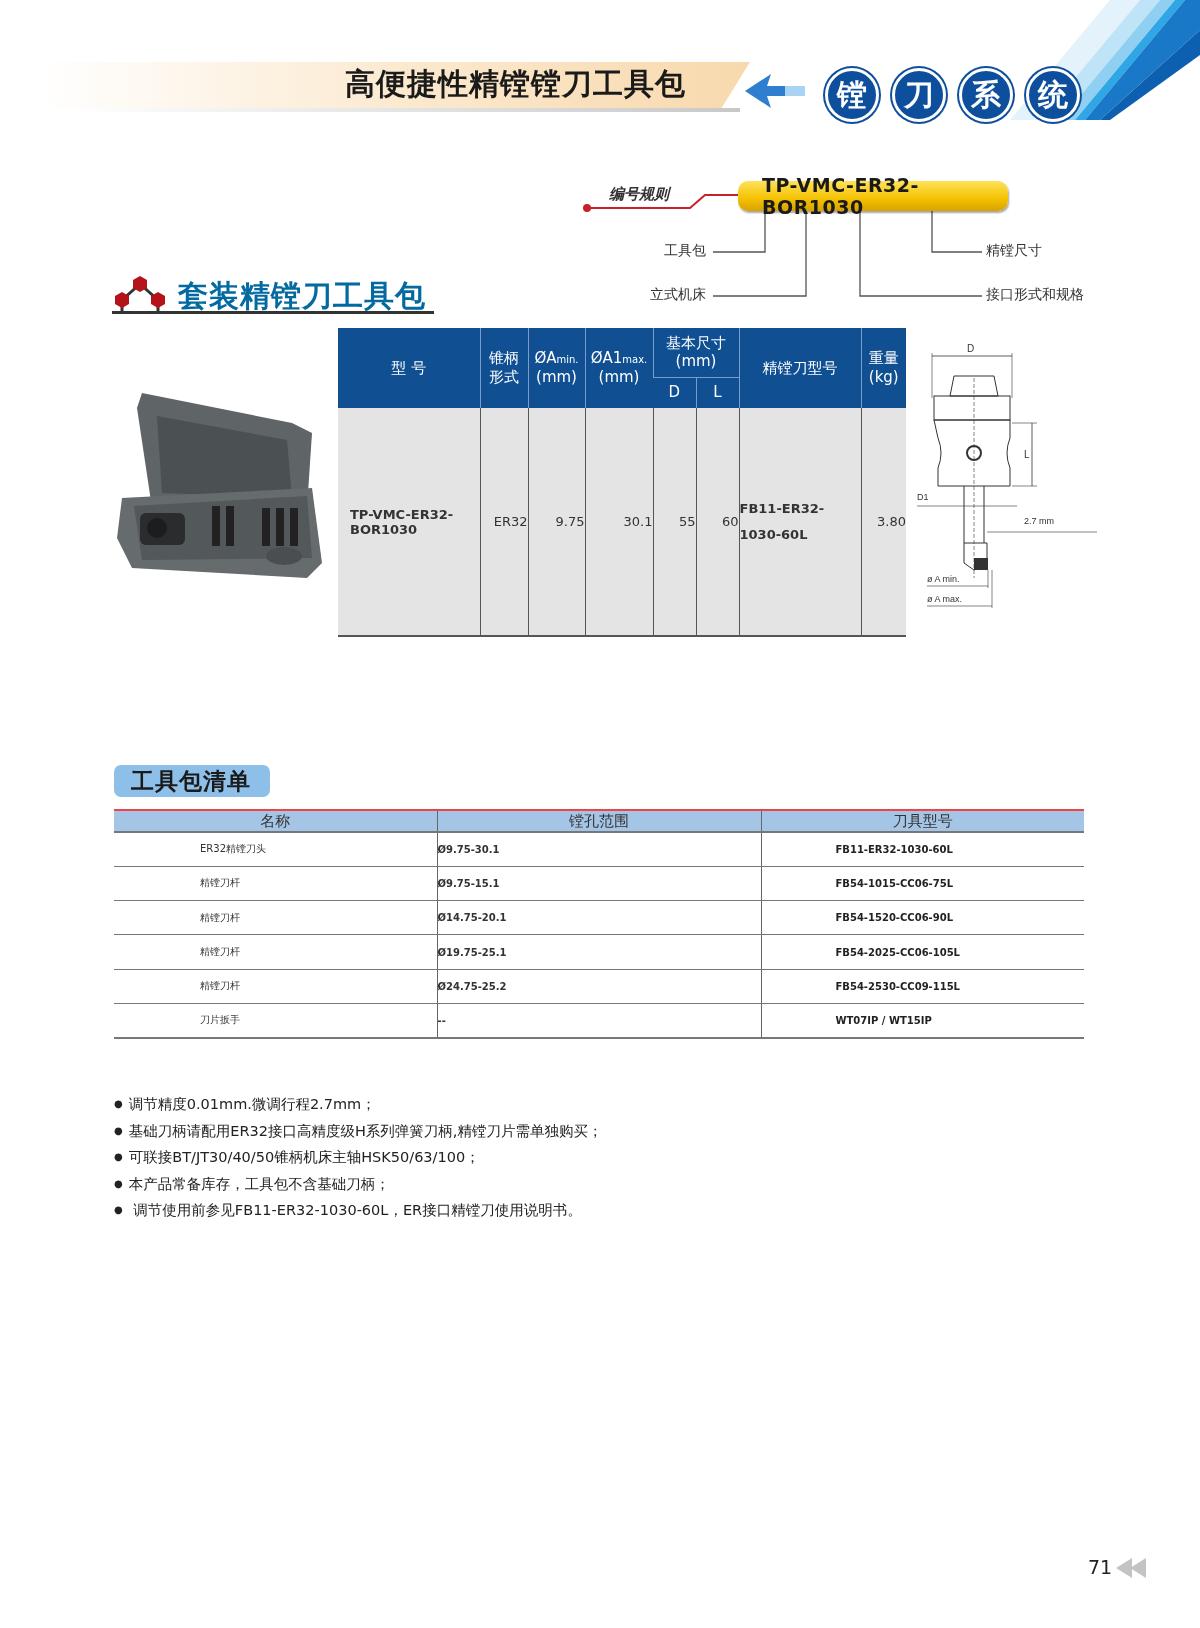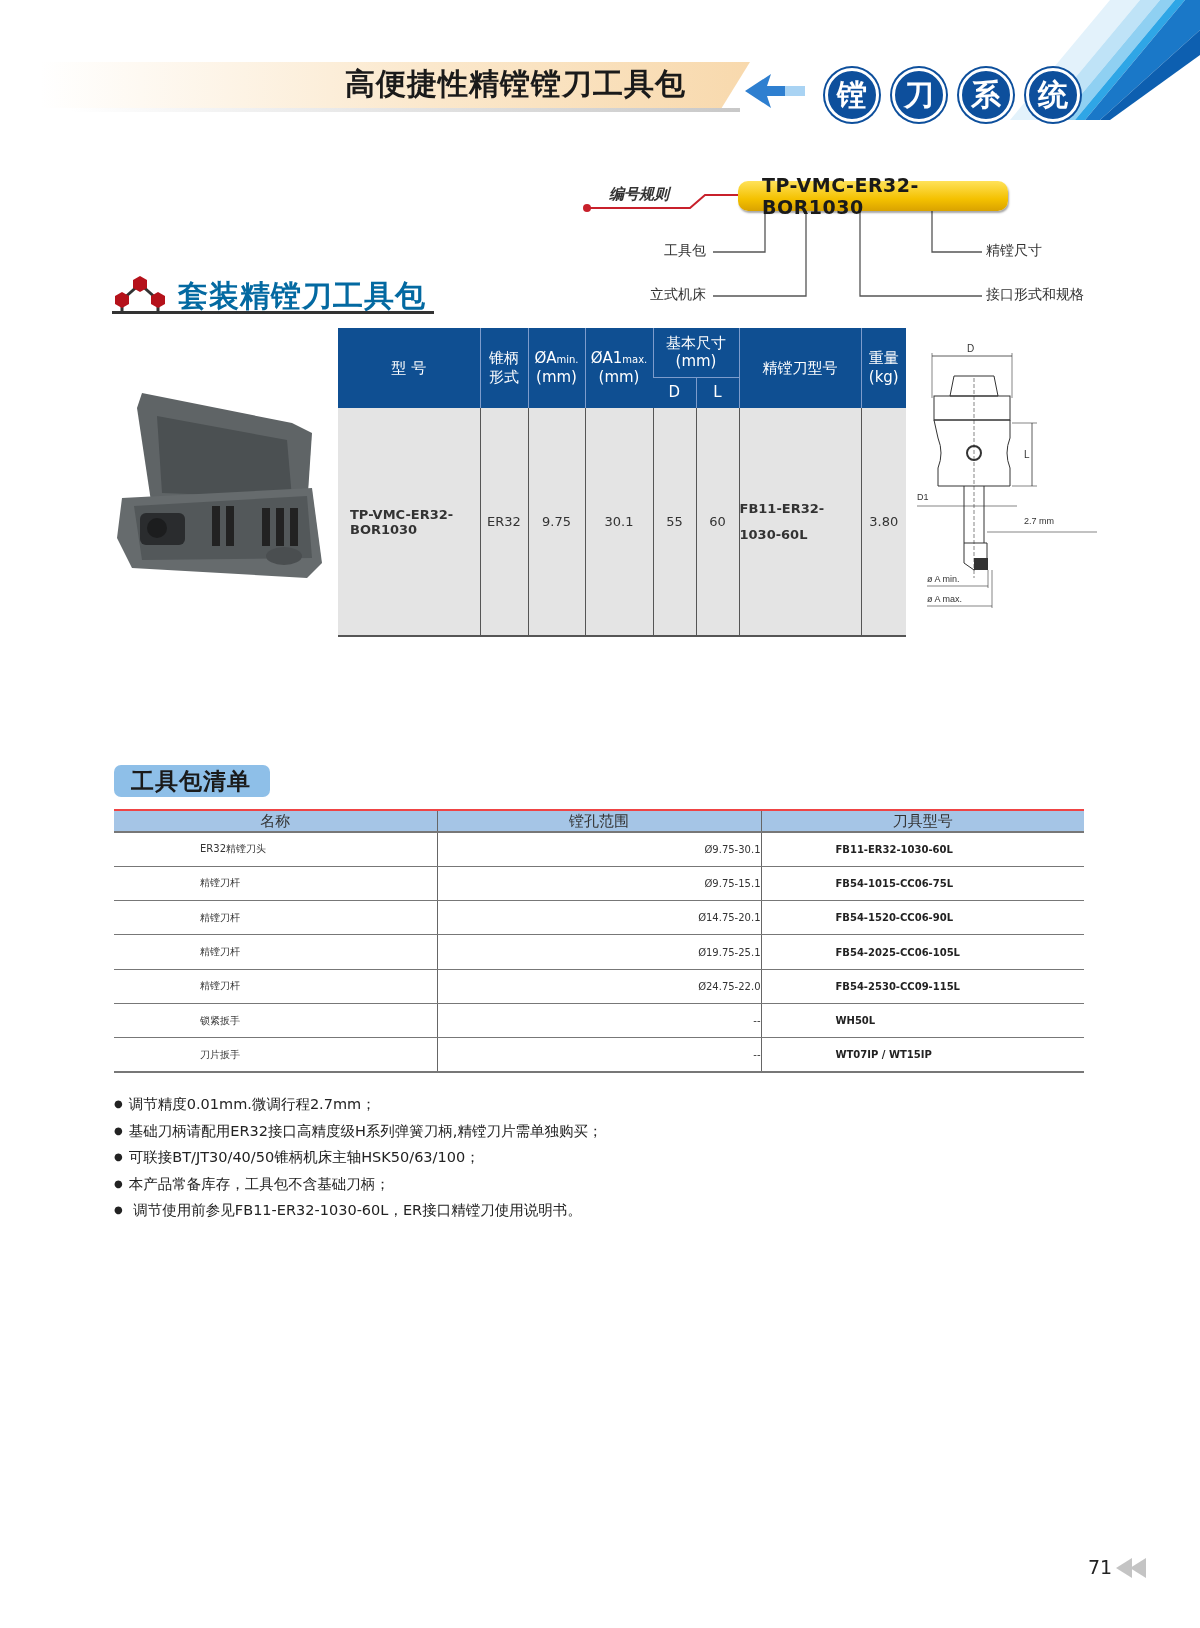--- a/index.html
+++ b/index.html
@@ -35,39 +35,39 @@
   .sec1-icon { left: 112px; top: 274px; width: 56px; height: 40px; }
 
   
   .case { left: 112px; top: 388px; width: 215px; height: 195px; }
 
   
   .spec { left: 338px; top: 328px; border-collapse: collapse; width: 568px; }
   .spec th { background: #0f4f92; color: #fff; font-weight: normal; font-size: 15px; text-align: center;
     border-left: 1px solid #7d9ccc; padding: 0; line-height: 1.25; }
   .spec th:first-child { border-left: none; }
-  .spec td { background: #e4e4e4; font-size: 13px; color: #333; text-align: center;
+  .spec td { background: #e4e4e4; font-size: 13px; color: #333; text-align: right;
     border-left: 1px solid #555; height: 228px; vertical-align: middle; }
   .spec td:first-child { border-left: none; text-align: left; padding-left: 12px; font-weight: bold; }
   .spec tr.body td { border-bottom: 2px solid #555; }
   .spec .sub th { border-top: 1px solid #7d9ccc; height: 30px; }
   .spec small { font-size: 10px; margin-top: 22px; }
 
   .diagram { left: 912px; top: 338px; width: 190px; height: 282px; }
 
   
   .sec2-pill { left: 114px; top: 765px; width: 156px; height: 32px; border-radius: 7px; background: #8ebfe8;
     font-size: 23px; font-weight: bold; color: #1a1a1a; display: flex; align-items: center; padding-left: 17px; letter-spacing: 1px; }
   .list { left: 114px; top: 809px; width: 970px; border-collapse: collapse; }
   .list th { background: #a5c5e6; font-weight: normal; font-size: 15px; color: #333; height: 22px;
     border-top: 2px solid #ef4444; border-bottom: 2px solid #777; border-left: 1px solid #666; }
   .list th:first-child { border-left: none; }
   .list td { font-size: 10px; color: #333; height: 34.3px; border-bottom: 1px solid #777; border-left: 1px solid #666; }
   .list td:first-child { border-left: none; padding-left: 86px; }
-  .list td.c2 { text-align: right; }
+  .list td.c2 { text-align: left; font-weight: bold; }
   .list td.c3 { padding-left: 74px; font-weight: bold; color: #222; }
   .list tr:last-child td { border-bottom: 2px solid #777; }
 
   .notes { left: 114px; top: 1092px; font-size: 14.5px; color: #222; line-height: 24.5px; }
   .notes li { list-style: none; }
   .notes li::before { content: "●"; font-size: 10px; margin-right: 6px; position: relative; top: -2px; }
 
   .page-num { left: 1088px; top: 1556px; font-size: 19px; color: #222; }
   .page-arrows { left: 1116px; top: 1556px; width: 32px; height: 24px; }
 </style>
@@ -231,27 +231,22 @@
         <td class="c2">Ø14.75-20.1</td>
         <td class="c3">FB54-1520-CC06-90L</td>
       </tr>
   <tr>
         <td>精镗刀杆</td>
         <td class="c2">Ø19.75-25.1</td>
         <td class="c3">FB54-2025-CC06-105L</td>
       </tr>
   <tr>
         <td>精镗刀杆</td>
-        <td class="c2">Ø24.75-22.0</td>
+        <td class="c2">Ø24.75-25.2</td>
         <td class="c3">FB54-2530-CC09-115L</td>
-      </tr>
-  <tr>
-        <td>锁紧扳手</td>
-        <td class="c2">--</td>
-        <td class="c3">WH50L</td>
       </tr>
   <tr>
         <td>刀片扳手</td>
         <td class="c2">--</td>
         <td class="c3">WT07IP / WT15IP</td>
       </tr>
 </tbody>
   </table>
 
 <ul class="abs notes">

